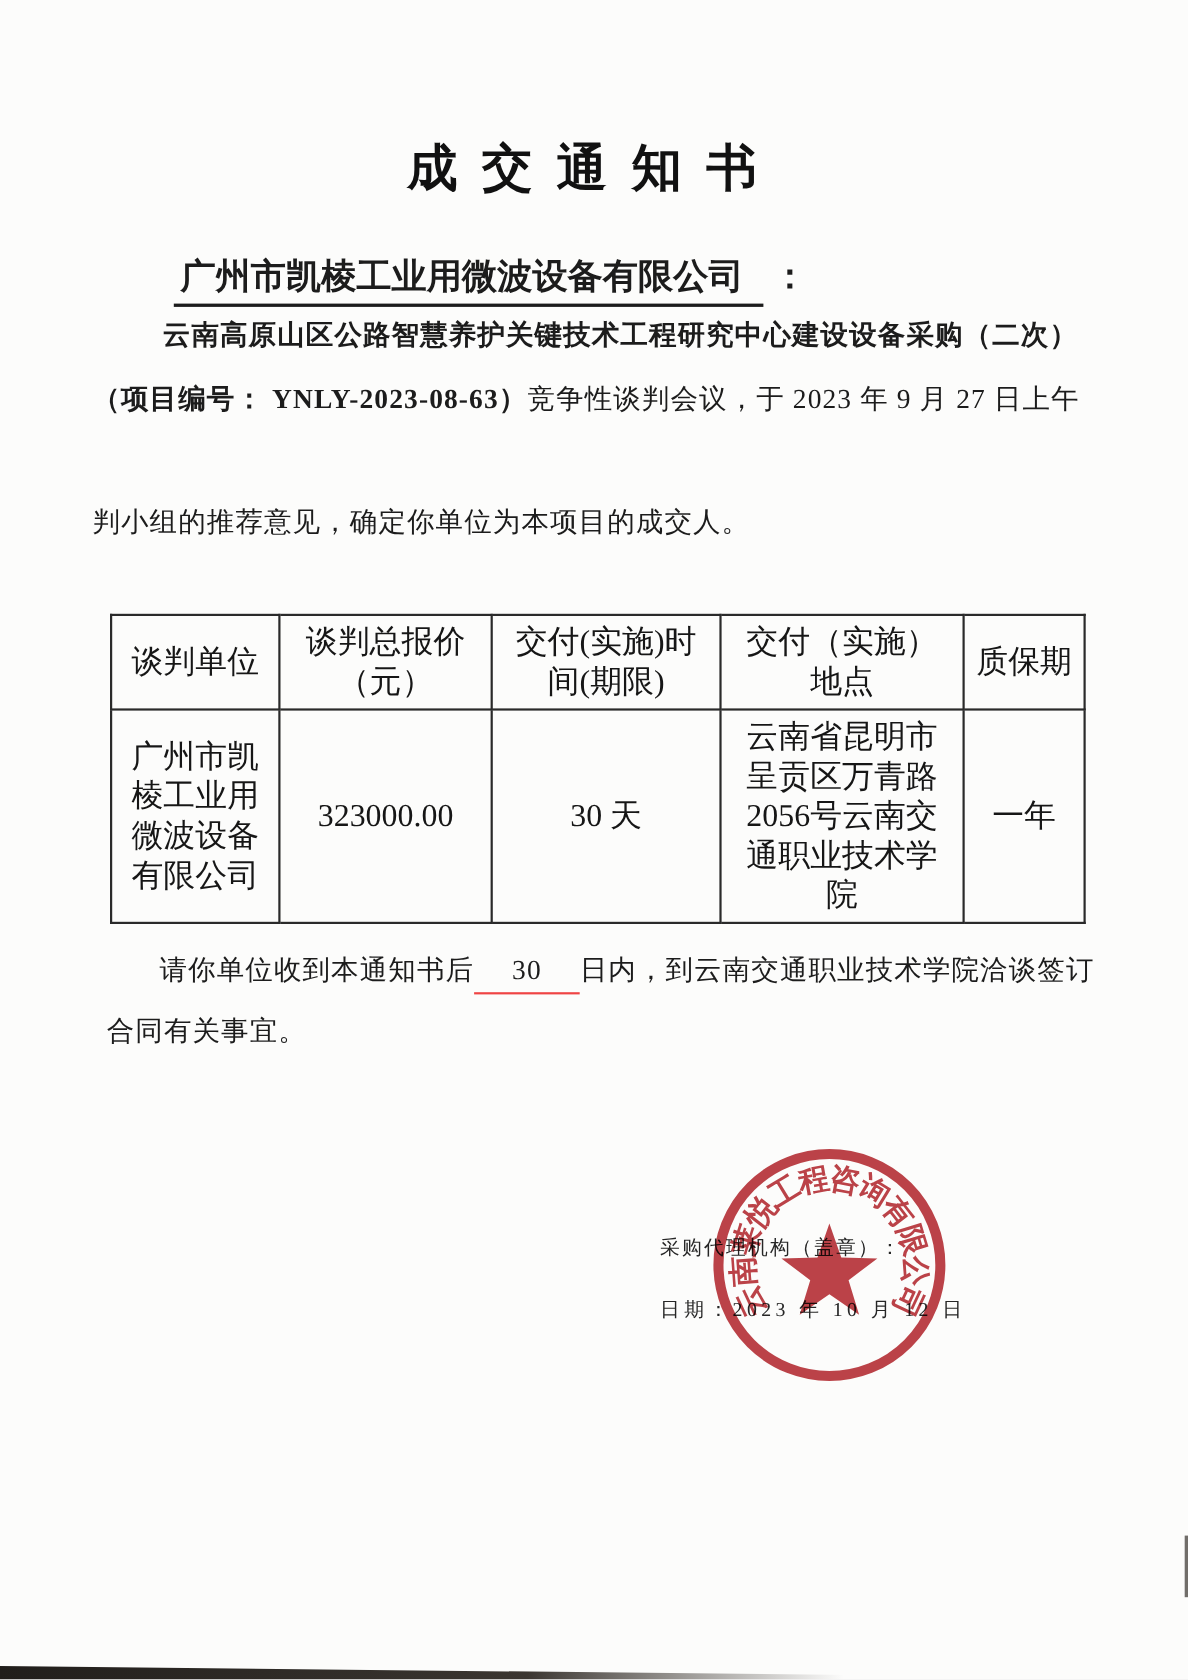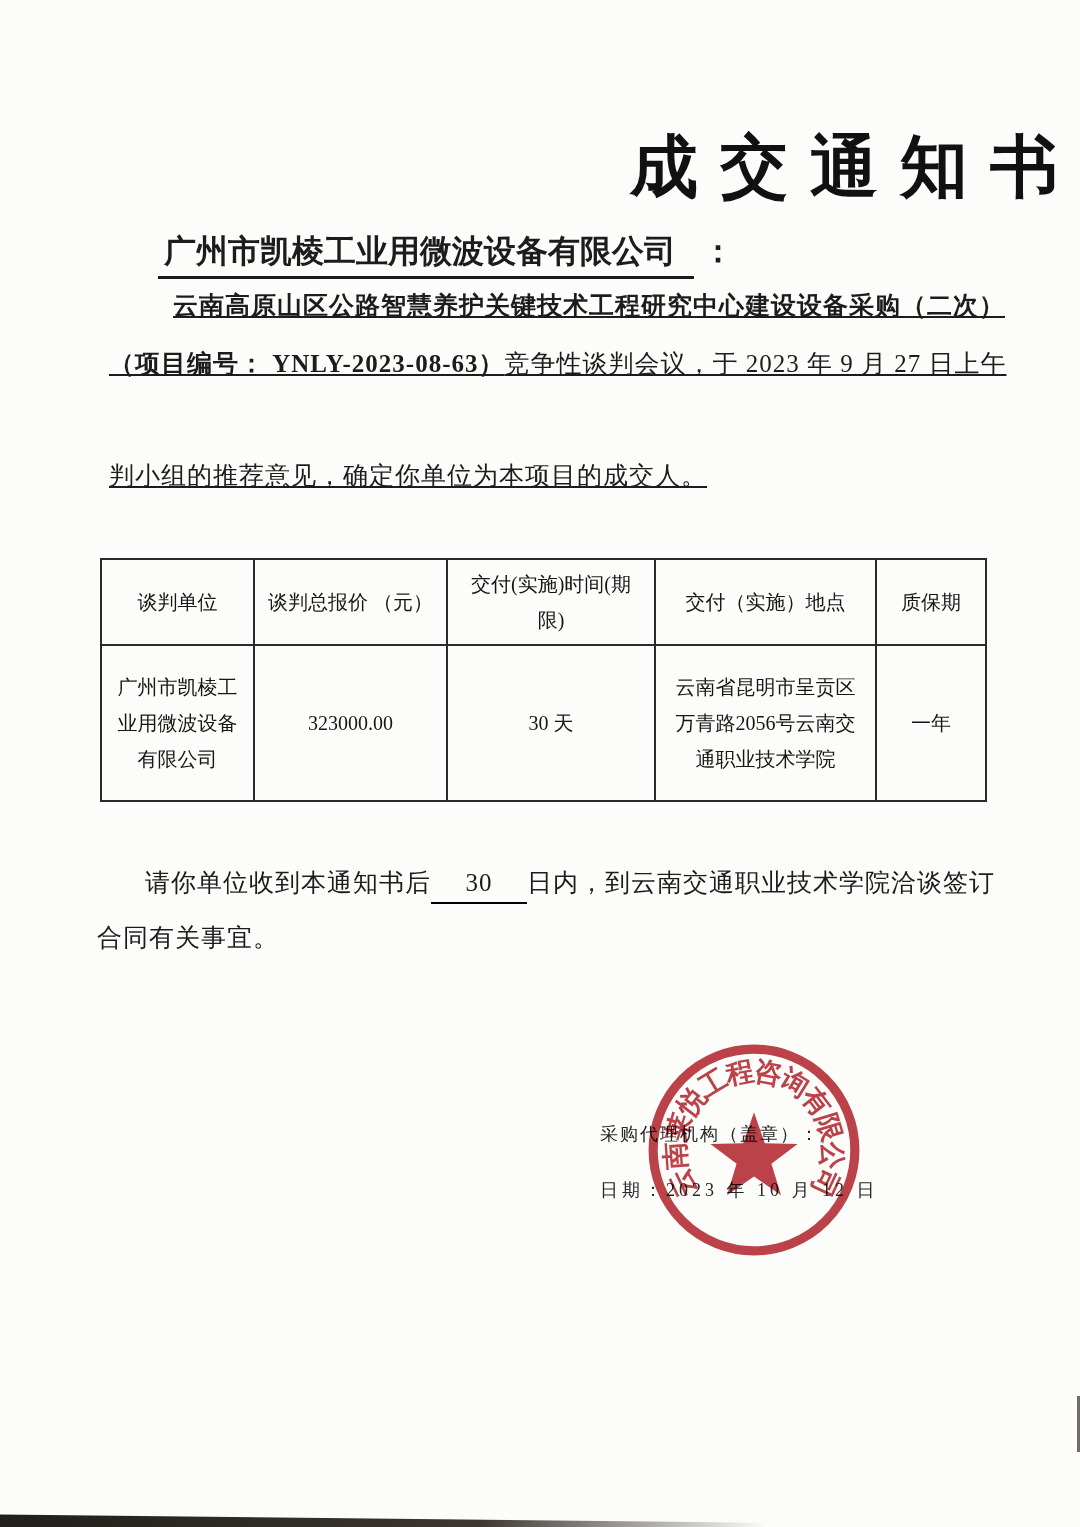--- a/index.html
+++ b/index.html
@@ -13,22 +13,22 @@
     margin: 0 auto;
     background: #fcfcfb;
     color: #1c1c1c;
     overflow: hidden;
   }
 
   
   .doc-title {
     position: absolute;
     top: 122px; left: 0; right: 0;
-    text-align: right;
-    font-size: 68px;
+    text-align: center;
+    font-size: 46px;
     font-weight: 900;
     letter-spacing: 22px;
     color: #111;
   }
 
   
   .addressee {
     position: absolute;
     top: 230px; left: 158px;
     font-size: 32px;
@@ -38,42 +38,41 @@
   .addressee .company-underlined {
     border-bottom: 3px solid #1c1c1c;
     padding: 0 18px 2px 6px;
     display: inline-block;
   }
   .addressee .colon { margin-left: 8px; }
 
   
   .intro-line {
     position: absolute;
-    left: 109px;
+    left: 84px;
     width: 886px;
     font-size: 25px;
     line-height: 34px;
     letter-spacing: 1px;
     white-space: nowrap;
-    text-decoration: underline;
   }
   .intro-line.l1 { top: 289px; padding-left: 64px; font-weight: 700; }
   .intro-line.l2 { top: 347px; }
   .intro-line.l2 .bold-part { font-weight: 700; }
   .intro-line.l3 { top: 405px; }
   .intro-line.l4 { top: 459px; }
 
   
   .award-table {
     position: absolute;
     top: 558px; left: 100px;
     width: 885px;
     border-collapse: collapse;
     table-layout: fixed;
-    font-size: 20px;
+    font-size: 29px;
     color: #161616;
     padding-left: 11px;
   }
   .award-table th, .award-table td {
     border: 2px solid #2a2a2a;
     text-align: center;
     vertical-align: middle;
     padding: 6px 10px;
     line-height: 36px;
     font-weight: 400;
@@ -90,21 +89,21 @@
     line-height: 34px;
     letter-spacing: 1px;
     white-space: nowrap;
   }
   .closing-line.l1 { top: 866px; padding-left: 48px; }
   .closing-line.l2 { top: 921px; }
   .days-underlined {
     display: inline-block;
     min-width: 96px;
     text-align: center;
-    border-bottom: 2px solid #000000;
+    border-bottom: 2px solid #ef4444;
     padding-bottom: 2px;
   }
 
   
   .sig-agency {
     position: absolute;
     top: 1122px; left: 600px;
     font-size: 18px;
     letter-spacing: 2px;
     white-space: nowrap;

